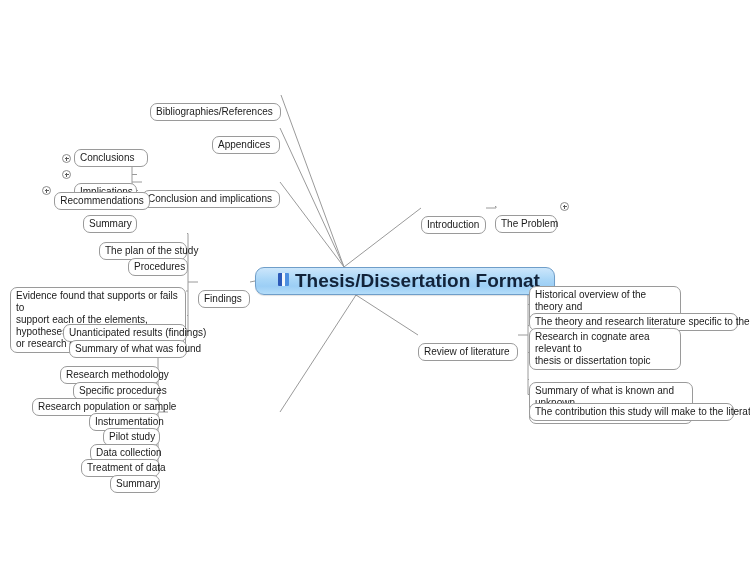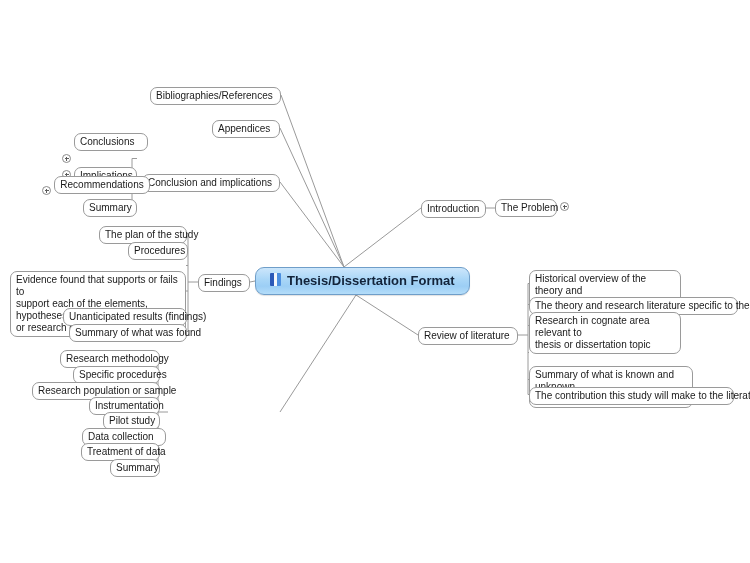--- a/index.html
+++ b/index.html
@@ -33,35 +33,36 @@
     box-sizing: border-box;
     background: #ffffff;
     border: 1px solid #9a9a9a;
     border-radius: 7px;
     color: #1a1a1a;
     font-size: 10px;
     line-height: 12px;
     padding: 2px 5px 2px 5px;
     white-space: pre;
     box-shadow: 0 0 0 0 rgba(0,0,0,0);
+    margin-top: 16px;
   }
   .node.wrap {
     white-space: pre-line;
   }
   .root {
     position: absolute;
     box-sizing: border-box;
     border: 1px solid #6f9ec9;
     border-radius: 9px;
     background: linear-gradient(to bottom, #cce6fb 0%, #a9d6f7 45%, #9ccef5 70%, #b4ddf9 100%);
     color: #12233a;
-    font-size: 13px;
+    font-size: 19px;
     font-weight: bold;
     line-height: 16px;
-    padding: 5px 14px 5px 14px;
+    padding: 5px 14px 5px 22px;
     white-space: nowrap;
     display: flex;
     gap: 6px;
     box-shadow: 0 1px 1px rgba(0,0,0,0.12);
   }
   .book-icon {
     display: inline-block;
     width: 11px;
     height: 13px;
     position: relative;
@@ -188,21 +189,21 @@
     <div class="node wrap" style="left: 10px; top: 271px; width: 176px; min-height: 40px;"><span>Evidence found that supports or fails to
 support each of the elements, hypotheses
 or research questions</span></div>
     <div class="node" style="left: 63px; top: 308px; width: 124px; min-height: 15px;"><span>Unanticipated results (findings)</span></div>
     <div class="node" style="left: 69px; top: 324px; width: 118px; min-height: 15px;"><span>Summary of what was found</span></div>
     <div class="node" style="left: 60px; top: 350px; width: 100px; min-height: 15px;"><span>Research methodology</span></div>
     <div class="node" style="left: 73px; top: 366px; width: 87px; min-height: 15px;"><span>Specific procedures</span></div>
     <div class="node" style="left: 32px; top: 382px; width: 128px; min-height: 15px;"><span>Research population or sample</span></div>
     <div class="node" style="left: 89px; top: 397px; width: 71px; min-height: 15px;"><span>Instrumentation</span></div>
     <div class="node" style="left: 103px; top: 412px; width: 57px; min-height: 15px;"><span>Pilot study</span></div>
-    <div class="node" style="left: 82px; top: 428px; width: 84px; min-height: 15px;"><span>Data collection</span></div>
+    <div class="node" style="left: 90px; top: 428px; width: 70px; min-height: 15px;"><span>Data collection</span></div>
     <div class="node" style="left: 81px; top: 443px; width: 79px; min-height: 15px;"><span>Treatment of data</span></div>
     <div class="node" style="left: 110px; top: 459px; width: 50px; min-height: 15px;"><span>Summary</span></div>
     <div class="node" style="left: 421px; top: 200px; width: 65px; min-height: 16px;"><span>Introduction</span></div>
     <div class="node" style="left: 495px; top: 199px; width: 62px; min-height: 15px;"><span>The Problem</span></div>
     <div class="plus-icon" style="left: 560px; top: 202px;"></div>
     <div class="node" style="left: 418px; top: 327px; width: 100px; min-height: 16px;"><span>Review of literature</span></div>
     <div class="node wrap" style="left: 529px; top: 270px; width: 152px; min-height: 27px;"><span>Historical overview of the theory and
 research literature</span></div>
     <div class="node" style="left: 529px; top: 297px; width: 209px; min-height: 15px;"><span>The theory and research literature specific to the topic</span></div>
     <div class="node wrap" style="left: 529px; top: 312px; width: 152px; min-height: 27px;"><span>Research in cognate area relevant to

